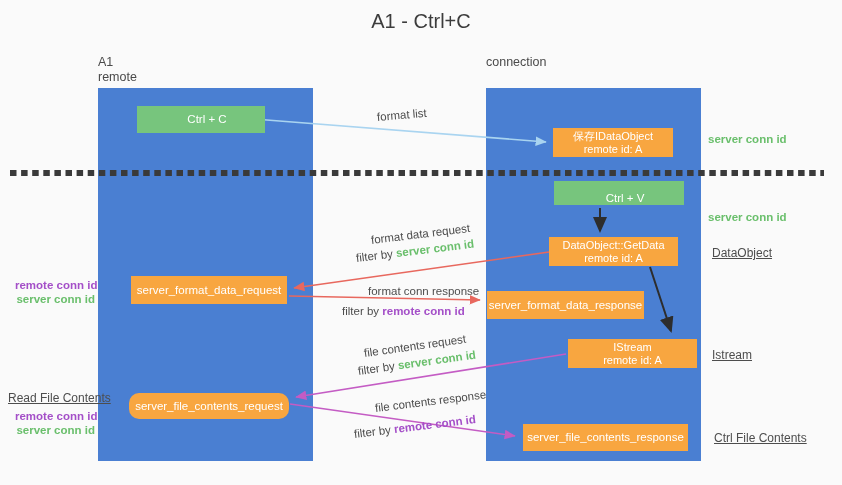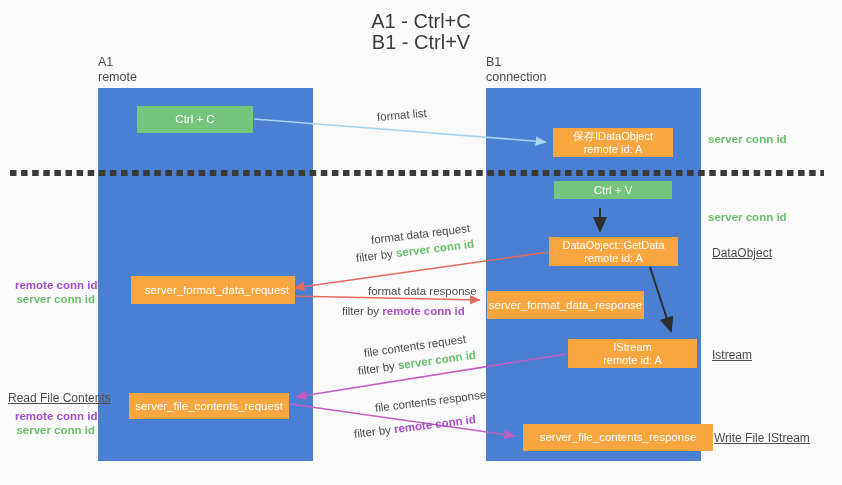--- a/index.html
+++ b/index.html
@@ -33,21 +33,21 @@
   }
   .panel{
     top:88px;width:215px;height:373px;
     background:var(--panel-blue,#4a7fd2);
   }
   .node{
     display:flex;flex-direction:column;align-items:center;justify-content:center;
     color:#fff;font-size:11.5px;line-height:13px;text-align:center;
     white-space:nowrap;
   }
-  .node.green{background:var(--node-green,#77c57d);}
+  .node.green{background:var(--node-green,#77c57d);padding-left:12px;}
   .node.orange{background:var(--node-orange,#f8a640);text-align:center;}
   .node .l2{font-size:11px;}
   .mid-label{
     color:var(--text-gray,#4d4d4d);font-size:11.5px;white-space:nowrap;
     transform-origin:left center;
   }
   .side-label{
     color:var(--text-gray,#4d4d4d);font-size:12px;white-space:nowrap;text-decoration:underline;
   }
   .conn-green{color:var(--conn-green,#6abf6c);font-weight:bold;font-size:11.5px;}
@@ -55,29 +55,27 @@
   .conn-pair{width:80px;text-align:right;line-height:14px;white-space:nowrap;}
   svg.overlay{left:0;top:0;pointer-events:none;}
 </style>
 </head>
 <body>
 
 <div class="canvas">
 
   <div class="abs title">
     <div>A1 - Ctrl+C</div>
-    <div>B1 - Ctrl+V</div>
   </div>
 
   <div class="abs col-header" style="left:98px;">
     <div>A1</div>
     <div>remote</div>
   </div>
   <div class="abs col-header" style="left:486px;">
-    <div>B1</div>
     <div>connection</div>
   </div>
 
   <div class="abs panel" style="left:98px;"></div>
   <div class="abs panel" style="left:486px;"></div>
 
   <svg class="abs overlay" width="842" height="485" viewBox="0 0 842 485">
     <defs>
       <marker id="ah-blue" markerWidth="8" markerHeight="8" refX="6.5" refY="3" orient="auto">
         <path d="M0,0 L7,3 L0,6 z" style="fill:var(--arrow-lightblue,#a9d4f0)"></path>
@@ -112,77 +110,77 @@
 
   <div class="abs node green" style="left:137px;top:106px;width:116px;height:27px;">
     <span>Ctrl + C</span>
   </div>
 
   <div class="abs node orange" style="left:553px;top:128px;width:120px;height:29px;">
     <span class="l2">保存IDataObject</span>
     <span class="l2">remote id: A</span>
   </div>
 
-  <div class="abs node green" style="left:554px;top:181px;width:118px;height:18px;">
+  <div class="abs node green" style="left:554px;top:181px;width:118px;height:24px;justify-content:flex-end;">
     <span>Ctrl + V</span>
   </div>
 
   <div class="abs node orange" style="left:549px;top:237px;width:129px;height:29px;">
     <span class="l2">DataObject::GetData</span>
     <span class="l2">remote id: A</span>
   </div>
 
-  <div class="abs node orange" style="left:131px;top:276px;width:156px;height:28px;padding-left:8px;">
+  <div class="abs node orange" style="left:131px;top:276px;width:156px;height:28px;">
     <span>server_format_data_request</span>
   </div>
 
   <div class="abs node orange" style="left:487px;top:291px;width:157px;height:28px;">
     <span>server_format_data_response</span>
   </div>
 
   <div class="abs node orange" style="left:568px;top:339px;width:129px;height:29px;">
     <span class="l2">IStream</span>
     <span class="l2">remote id: A</span>
   </div>
 
-  <div class="abs node orange" style="left:129px;top:393px;width:160px;height:26px;">
+  <div class="abs node orange" style="left:129px;top:393px;width:160px;height:26px;border-radius:10px;">
     <span>server_file_contents_request</span>
   </div>
 
-  <div class="abs node orange" style="left:523px;top:424px;width:190px;height:27px;">
+  <div class="abs node orange" style="left:523px;top:424px;width:165px;height:27px;">
     <span>server_file_contents_response</span>
   </div>
 
   <div class="abs mid-label" style="left:377px;top:111px;transform:rotate(-5deg);">format list</div>
 
   <div class="abs mid-label" style="left:371px;top:234px;transform:rotate(-7deg);">format data request</div>
   <div class="abs mid-label" style="left:356px;top:252px;transform:rotate(-7deg);">
     <span>filter by </span><span class="conn-green">server conn id</span>
   </div>
 
-  <div class="abs mid-label" style="left:368px;top:285px;">format data response</div>
+  <div class="abs mid-label" style="left:368px;top:285px;">format conn response</div>
   <div class="abs mid-label" style="left:342px;top:305px;">
     <span>filter by </span><span class="conn-purple">remote conn id</span>
   </div>
 
   <div class="abs mid-label" style="left:364px;top:347px;transform:rotate(-8deg);">file contents request</div>
   <div class="abs mid-label" style="left:358px;top:365px;transform:rotate(-8deg);">
     <span>filter by </span><span class="conn-green">server conn id</span>
   </div>
 
   <div class="abs mid-label" style="left:375px;top:402px;transform:rotate(-7deg);">file contents response</div>
   <div class="abs mid-label" style="left:354px;top:428px;transform:rotate(-7deg);">
     <span>filter by </span><span class="conn-purple">remote conn id</span>
   </div>
 
   <div class="abs conn-green" style="left:708px;top:133px;">server conn id</div>
   <div class="abs conn-green" style="left:708px;top:211px;">server conn id</div>
   <div class="abs side-label" style="left:712px;top:246px;">DataObject</div>
   <div class="abs side-label" style="left:712px;top:348px;">Istream</div>
-  <div class="abs side-label" style="left:714px;top:431px;">Write File IStream</div>
+  <div class="abs side-label" style="left:714px;top:431px;">Ctrl File Contents</div>
 
   <div class="abs conn-pair" style="left:15px;top:278px;">
     <div class="conn-purple">remote conn id</div>
     <div class="conn-green">server conn id</div>
   </div>
 
   <div class="abs side-label" style="left:8px;top:391px;">Read File Contents</div>
   <div class="abs conn-pair" style="left:15px;top:409px;">
     <div class="conn-purple">remote conn id</div>
     <div class="conn-green">server conn id</div>

